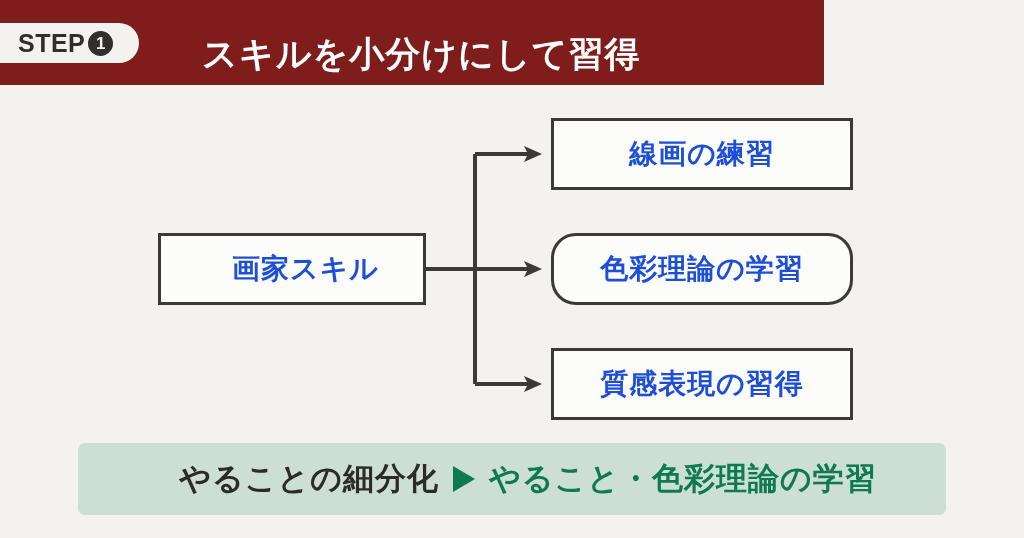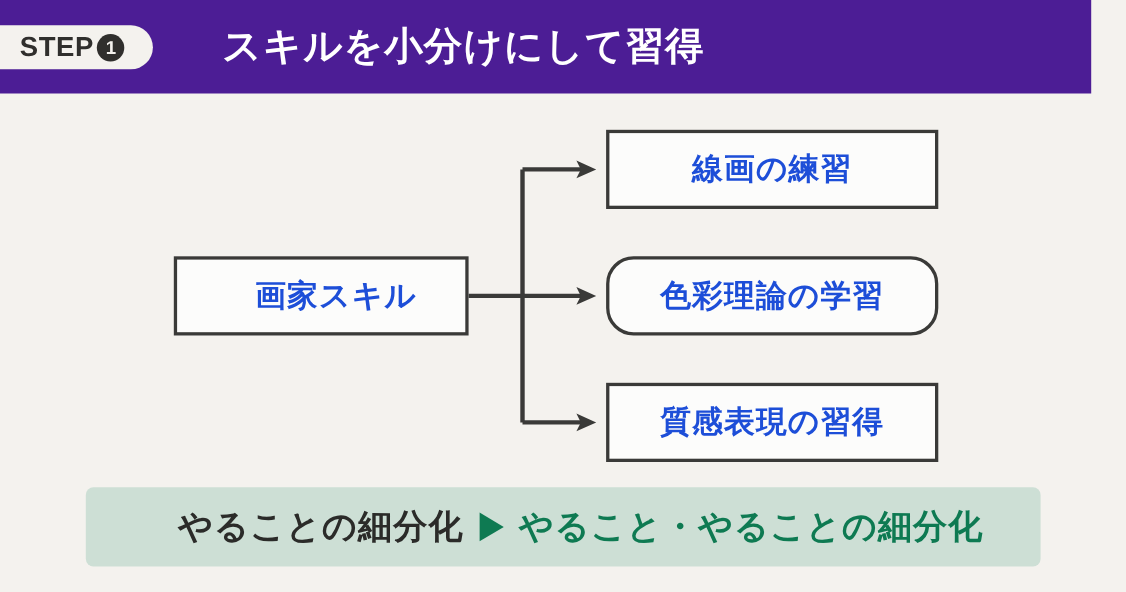--- a/index.html
+++ b/index.html
@@ -18,23 +18,23 @@
     width: 1024px;
     height: 538px;
     background: #F4F2EE;
   }
 
   
   .header {
     position: absolute;
     left: 0;
     top: 0;
-    width: 992px;
+    width: 824px;
     height: 85px;
-    background: #4c1d95;
+    background: #7f1d1d;
   }
   .step-badge {
     position: absolute;
     left: -22px;
     top: 23px;
     height: 40px;
     padding: 0 26px 0 40px;
     background: #F4F2EE;
     border-radius: 20px;
     display: flex;
@@ -59,21 +59,21 @@
     background: #302F2D;
     color: #F4F2EE;
     font-size: 17px;
     font-weight: bold;
     line-height: 1;
     margin-left: 1px;
   }
   .header-title {
     position: absolute;
     left: 202px;
-    top: 0;
+    top: 12px;
     height: 85px;
     display: flex;
     align-items: center;
     font-size: 35px;
     font-weight: bold;
     color: #FFFFFF;
     letter-spacing: 1px;
     white-space: nowrap;
   }
 
@@ -209,17 +209,17 @@
       <span>色彩理論の学習</span>
     </div>
 
     <div class="node node-child child-2">
       <span>質感表現の習得</span>
     </div>
 
     <div class="callout">
       <span class="callout-before">やることの細分化</span>
       <span class="callout-arrow"></span>
-      <span class="callout-after">やること・やることの細分化</span>
+      <span class="callout-after">やること・色彩理論の学習</span>
     </div>
 
   </div>
 </div>
 
 </body></html>

